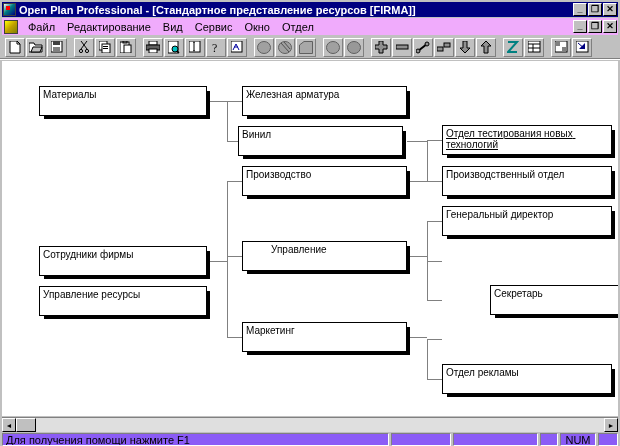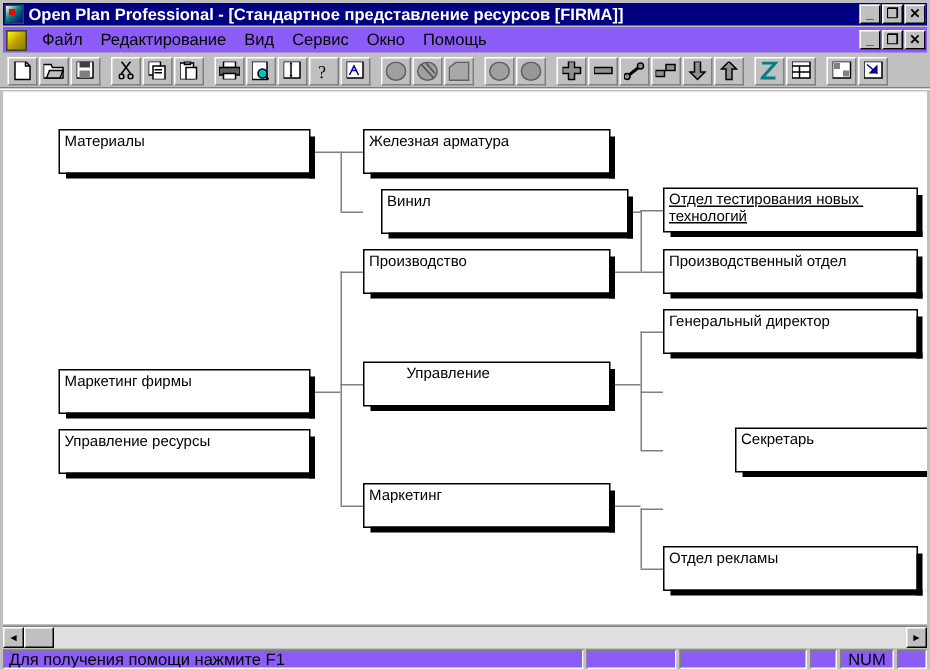--- a/index.html
+++ b/index.html
@@ -33,21 +33,21 @@
     width:14px;height:13px;background:#c0c0c0;color:#000;
     border-top:1px solid #ffffff;border-left:1px solid #ffffff;
     border-right:1px solid #000000;border-bottom:1px solid #000000;
     box-sizing:border-box;display:flex;align-items:center;justify-content:center;
     font-size:9px;font-weight:bold;line-height:1;font-family:"Liberation Sans",sans-serif;
   }
 
   
   .menubar{
     position:absolute;left:2px;top:18px;width:616px;height:17px;
-    background:#8b5cf6;display:flex;align-items:center;
+    background:#f0abfc;display:flex;align-items:center;
   }
   .menu-icon{
     width:14px;height:14px;margin:0 4px 0 2px;flex:0 0 auto;
     background:linear-gradient(135deg,#ffff00 0%,#c0a000 50%,#808000 100%);
     border:1px solid #404040;box-sizing:border-box;
   }
   .menu-item{padding:1px 6px;font-size:11px;color:#000;white-space:nowrap;}
   .menubar .winbtns{margin-left:auto;}
 
   
@@ -151,21 +151,21 @@
     </div>
   </div>
 
   <div class="menubar">
     <div class="menu-icon"></div>
     <div class="menu-item">Файл</div>
     <div class="menu-item">Редактирование</div>
     <div class="menu-item">Вид</div>
     <div class="menu-item">Сервис</div>
     <div class="menu-item">Окно</div>
-    <div class="menu-item">Помощь</div>
+    <div class="menu-item">Отдел</div>
     <div class="winbtns">
       <div class="winbtn">_</div>
       <div class="winbtn">❐</div>
       <div class="winbtn">✕</div>
     </div>
   </div>
 
   <div class="toolbar">
 
     <div class="tbtn">
@@ -382,25 +382,25 @@
     <div class="lineH" style="left:425px;top:160px;width:15px;"></div>
     <div class="lineH" style="left:425px;top:200px;width:15px;"></div>
     <div class="lineH" style="left:425px;top:239px;width:15px;"></div>
 
     <div class="lineH" style="left:405px;top:276px;width:20px;"></div>
     <div class="lineV" style="left:425px;top:278px;height:40px;"></div>
     <div class="lineH" style="left:425px;top:278px;width:15px;"></div>
     <div class="lineH" style="left:425px;top:318px;width:15px;"></div>
 
     <div class="node" style="left:37px;top:25px;width:168px;height:30px;">Материалы</div>
-    <div class="node" style="left:37px;top:185px;width:168px;height:30px;">Маркетинг фирмы</div>
+    <div class="node" style="left:37px;top:185px;width:168px;height:30px;">Сотрудники фирмы</div>
     <div class="node" style="left:37px;top:225px;width:168px;height:30px;">Управление ресурсы</div>
 
     <div class="node" style="left:240px;top:25px;width:165px;height:30px;">Железная арматура</div>
-    <div class="node" style="left:252px;top:65px;width:165px;height:30px;">Винил</div>
+    <div class="node" style="left:236px;top:65px;width:165px;height:30px;">Винил</div>
     <div class="node" style="left:240px;top:105px;width:165px;height:30px;">Производство</div>
     <div class="node" style="left:240px;top:180px;width:165px;height:30px;padding-left:28px;">Управление</div>
     <div class="node" style="left:240px;top:261px;width:165px;height:30px;">Маркетинг</div>
 
     <div class="node" style="left:440px;top:64px;width:170px;height:30px;text-decoration:underline;">Отдел тестирования новых технологий</div>
     <div class="node" style="left:440px;top:105px;width:170px;height:30px;">Производственный отдел</div>
     <div class="node" style="left:440px;top:145px;width:170px;height:30px;">Генеральный директор</div>
     <div class="node" style="left:440px;top:224px;width:170px;height:30px;margin-left:48px;">Секретарь</div>
     <div class="node" style="left:440px;top:303px;width:170px;height:30px;">Отдел рекламы</div>
   </div>

